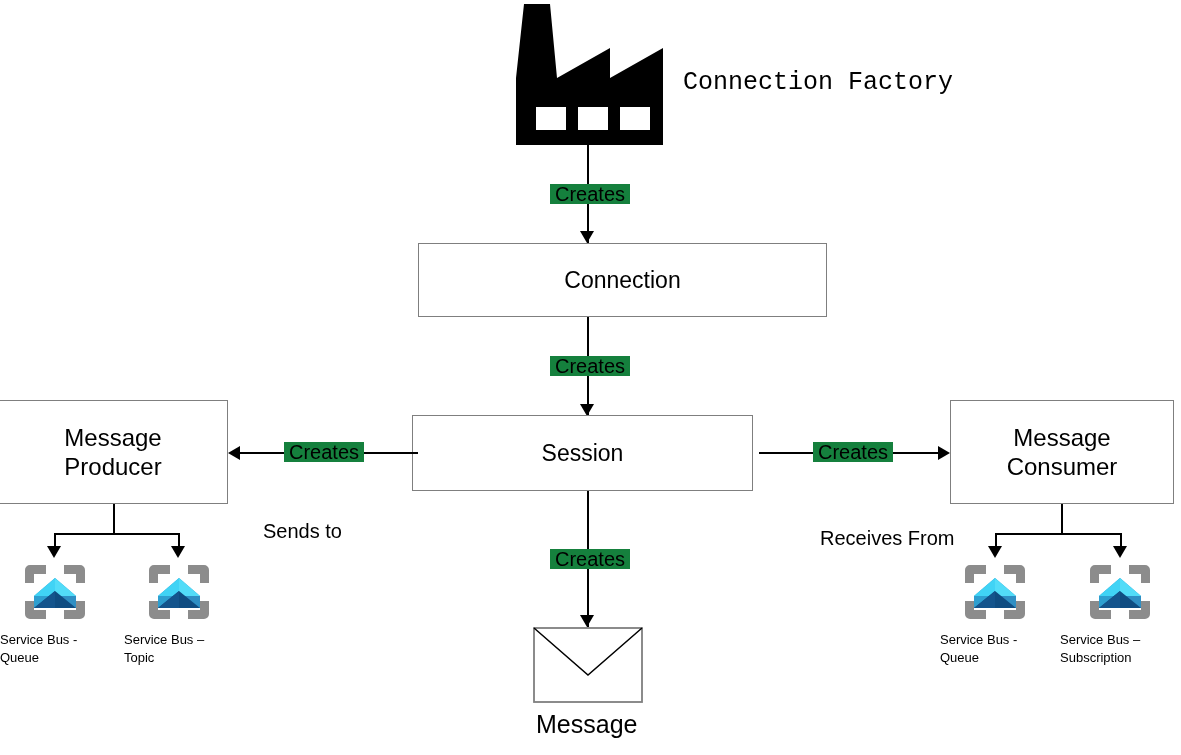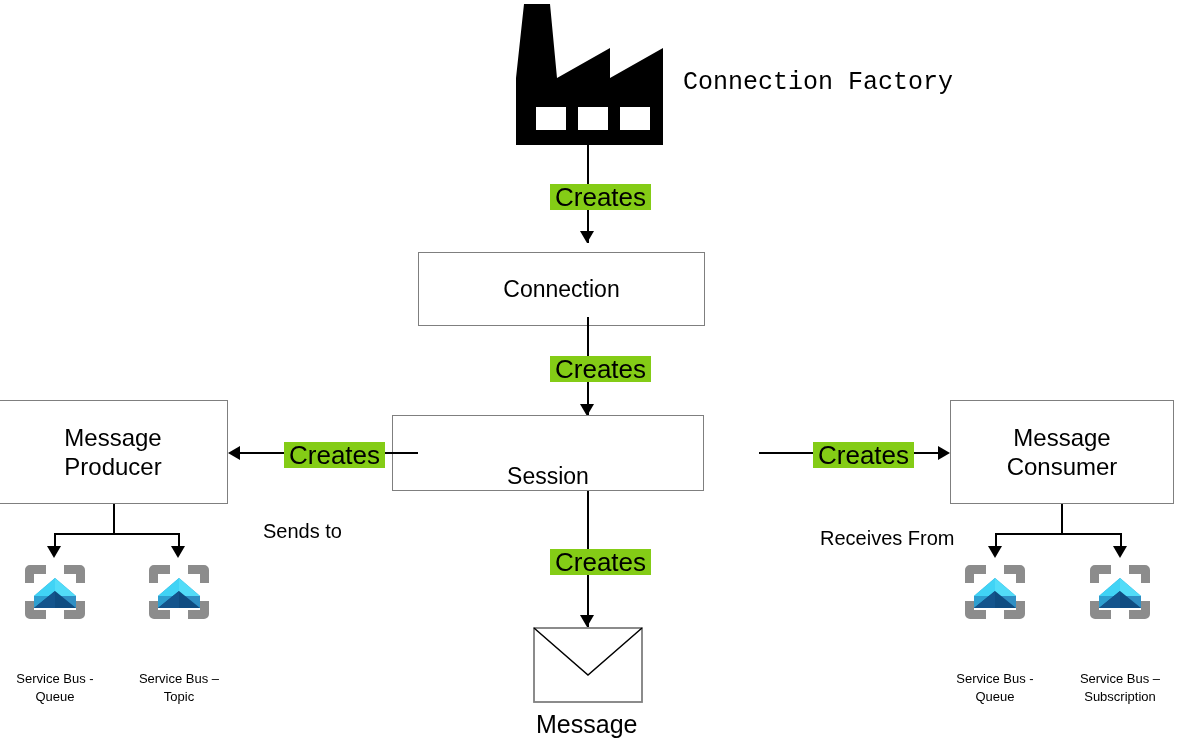--- a/index.html
+++ b/index.html
@@ -65,44 +65,43 @@
     position: absolute;
     width: 0; height: 0;
     border-top: 7px solid transparent;
     border-bottom: 7px solid transparent;
     border-left: 12px solid #000000;
   }
 
   
   .edge-label {
     position: absolute;
-    font-size: 26px;
-    color: #000000;
-    background: #84cc16;
+    font-size: 20px;
+    color: #000000;
+    background: #15803d;
     padding: 0 5px;
     white-space: nowrap;
     line-height: 1;
   }
   .free-label {
     position: absolute;
     font-size: 20px;
     color: #000000;
     white-space: nowrap;
     line-height: 1;
   }
 
   
   .icon-caption {
     position: absolute;
     font-size: 13px;
     line-height: 1.35;
-    text-align: center;
+    text-align: left;
     color: #000000;
     white-space: pre-line;
-    margin-top: 39px;
   }
 
   
   .sb-icon { position: absolute; }
 
   
   .factory { position: absolute; }
 
   
   .envelope { position: absolute; }
@@ -126,29 +125,29 @@
       <rect x="68" y="105" width="30" height="23" fill="#ffffff"></rect>
       <rect x="110" y="105" width="30" height="23" fill="#ffffff"></rect>
     </svg>
   </div>
   <div class="title-label" style="left:683px; top:68px;font-family:Liberation Mono, monospace;">Connection Factory</div>
 
   <div class="vline" style="left:587px; top:145px; height:98px;"></div>
   <div class="arrow-down" style="left:580px; top:231px;"></div>
   <div class="edge-label" style="left:550px; top:184px;">Creates</div>
 
-  <div class="node-box" style="left:418px; top:252px; width:287px; height:74px;">
+  <div class="node-box" style="left:418px; top:243px; width:409px; height:74px;">
     <span class="lbl">Connection</span>
   </div>
 
   <div class="vline" style="left:587px; top:317px; height:99px;"></div>
   <div class="arrow-down" style="left:580px; top:404px;"></div>
   <div class="edge-label" style="left:550px; top:356px;">Creates</div>
 
-  <div class="node-box" style="left:392px; top:415px; width:312px; height:76px;align-items:flex-end;">
+  <div class="node-box" style="left:412px; top:415px; width:341px; height:76px;">
     <span class="lbl">Session</span>
   </div>
 
   <div class="hline" style="left:240px; top:452px; width:178px;"></div>
   <div class="arrow-left" style="left:228px; top:446px;"></div>
   <div class="edge-label" style="left:284px; top:442px;">Creates</div>
 
   <div class="node-box" style="left:-2px; top:400px; width:230px; height:104px; font-size:24px;">
     <span class="lbl">Message
 Producer</span>

